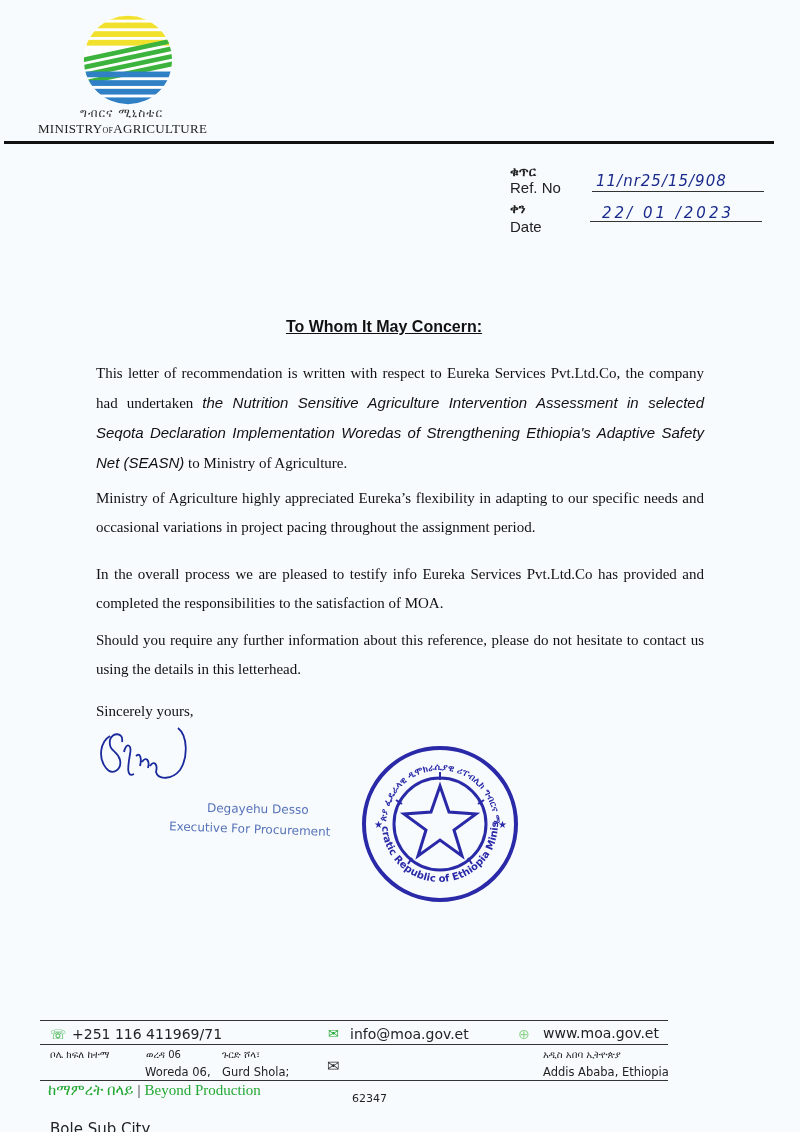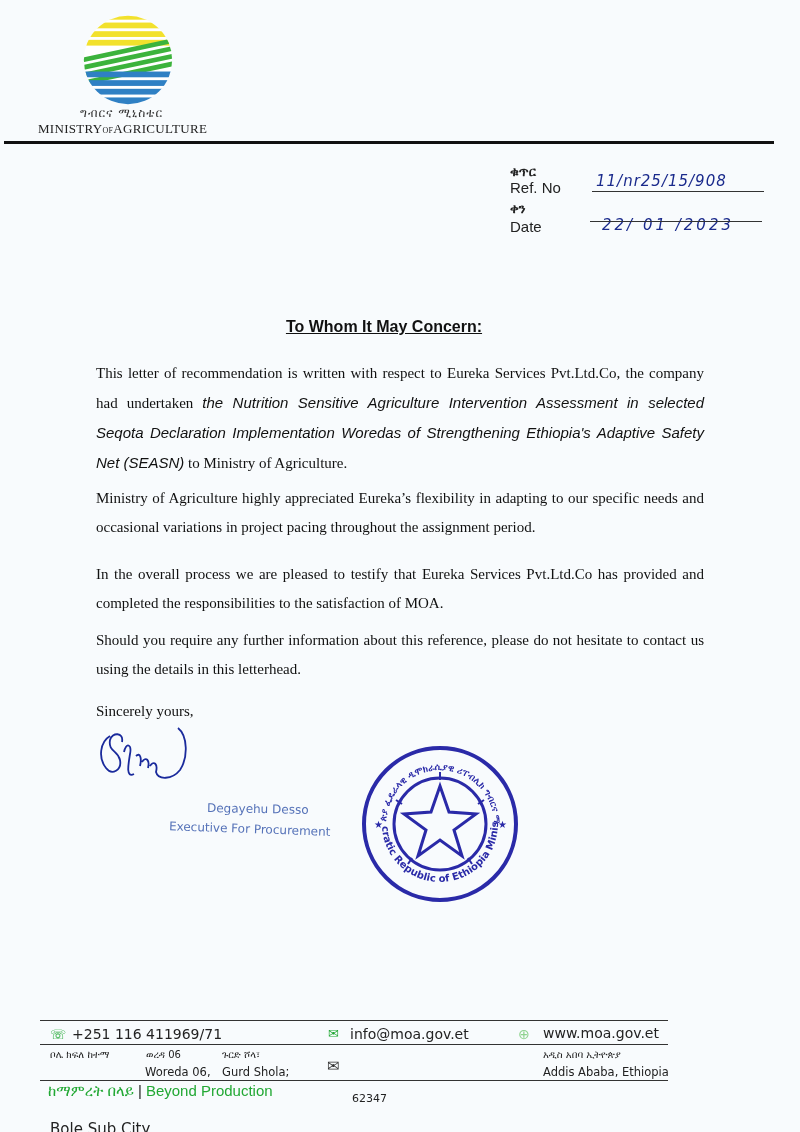--- a/index.html
+++ b/index.html
@@ -19,21 +19,21 @@
   
   #title { left:0; width:768px; top:318px; text-align:center; font-family:"Liberation Sans", sans-serif; font-weight:bold; font-size:16px; text-decoration:underline; }
   .para { left:96px; width:608px; font-size:15px; line-height:29px; text-align:justify; }
   .ital { font-family:"Liberation Sans", sans-serif; font-style:italic; font-size:15px; }
   #sig-name { left:207px; top:802px; font-family:"DejaVu Sans", sans-serif; font-size:12px; color:#5572b8; transform:rotate(1deg); }
   #sig-title { left:169px; top:822px; font-family:"DejaVu Sans", sans-serif; font-size:12px; color:#5572b8; transform:rotate(2deg); }
   
   .frule { left:40px; width:628px; height:1px; background:#333; }
   .ftxt { font-family:"DejaVu Sans", sans-serif; color:#222; }
   .amh-foot { font-family:"DejaVu Sans", sans-serif; font-size:10px; color:#222; }
-  #tagline { left:48px; top:1082px; font-family:Liberation Sans, sans-serif; font-size:15px; color:#22a834; }
+  #tagline { left:48px; top:1082px; font-family:Liberation Serif, serif; font-size:15px; color:#22a834; }
 </style>
 </head>
 <body>
 
 <svg id="logo" class="abs" viewBox="0 0 100 100">
   <defs>
       <clipPath id="lc">
         <circle cx="50" cy="50" r="46"></circle>
       </clipPath>
     </defs>
@@ -62,27 +62,27 @@
 <div id="logo-amharic" class="abs">ግብርና ሚኒስቴር</div>
 <div id="logo-english" class="abs"><span>MINISTRY</span><small>OF</small><span>AGRICULTURE</span></div>
 <div id="header-rule" class="abs"></div>
 
 <div class="abs refblock amh-lbl" style="left:510px;top:164px;">ቁጥር</div>
 <div class="abs refblock" style="left:510px;top:179px;">Ref. No</div>
 <div class="abs hand" style="left:596px;top:172px;">11/nr25/15/908</div>
 <div class="abs uline" style="left:592px;top:191px;width:172px;"></div>
 <div class="abs refblock amh-lbl" style="left:510px;top:201px;">ቀን</div>
 <div class="abs refblock" style="left:510px;top:218px;">Date</div>
-<div class="abs hand" style="left:602px;top:216px;letter-spacing:3px;">22/ 01 /2023</div>
+<div class="abs hand" style="left:602px;top:204px;letter-spacing:3px;">22/ 01 /2023</div>
 <div class="abs uline" style="left:590px;top:221px;width:172px;"></div>
 
 <div id="title" class="abs">To Whom It May Concern:</div>
 <div class="abs para" style="top:359px;"><span>This letter of recommendation is written with respect to Eureka Services Pvt.Ltd.Co, the company had undertaken </span><span class="ital">the Nutrition Sensitive Agriculture Intervention Assessment in selected Seqota Declaration Implementation Woredas of Strengthening Ethiopia's Adaptive Safety Net (SEASN)</span><span> to Ministry of Agriculture.</span></div>
 <div class="abs para" style="top:484px;">Ministry of Agriculture highly appreciated Eureka’s flexibility in adapting to our specific needs and occasional variations in project pacing throughout the assignment period.</div>
-<div class="abs para" style="top:560px;">In the overall process we are pleased to testify that Eureka Services Pvt.Ltd.Co has provided and completed the responsibilities to the satisfaction of MOA.</div>
+<div class="abs para" style="top:560px;">In the overall process we are pleased to testify info Eureka Services Pvt.Ltd.Co has provided and completed the responsibilities to the satisfaction of MOA.</div>
 <div class="abs para" style="top:626px;">Should you require any further information about this reference, please do not hesitate to contact us using the details in this letterhead.</div>
 <div class="abs para" style="top:697px;">Sincerely yours,</div>
 
 <svg class="abs" style="left:96px;top:722px;" width="100" height="62" viewBox="0 0 100 62">
   <path d="M14 14 C4 20 2 36 10 46 C16 54 26 48 24 38 C22 28 12 30 14 18 C16 10 28 10 26 20 M28 30 C30 20 36 22 34 32 C32 44 30 56 38 52 M40 34 C44 30 46 36 44 44 M46 40 C50 34 54 38 52 46 M54 44 C58 38 62 42 60 50 C62 58 76 58 84 48 C92 36 92 14 82 6" fill="none" stroke="#1a2a9c" stroke-width="1.8"></path>
 </svg>
 <div id="sig-name" class="abs">Degayehu Desso</div>
 <div id="sig-title" class="abs">Executive For Procurement</div>
 
 <svg class="abs" style="left:360px;top:744px;" width="160" height="160" viewBox="0 0 160 160">

